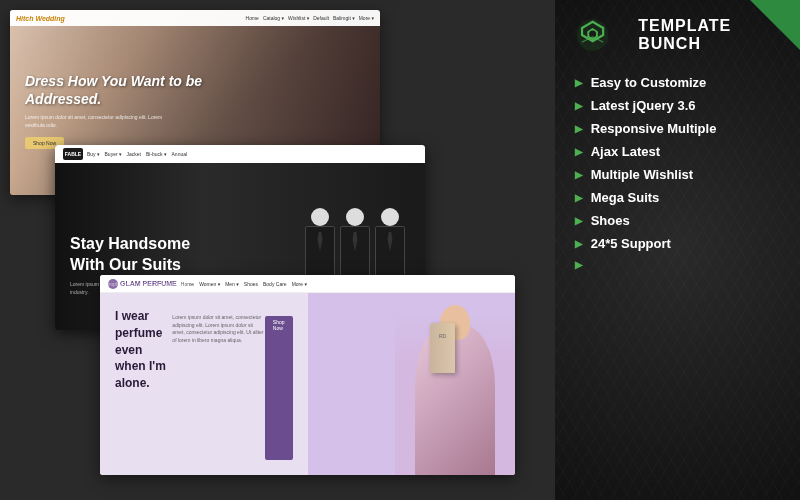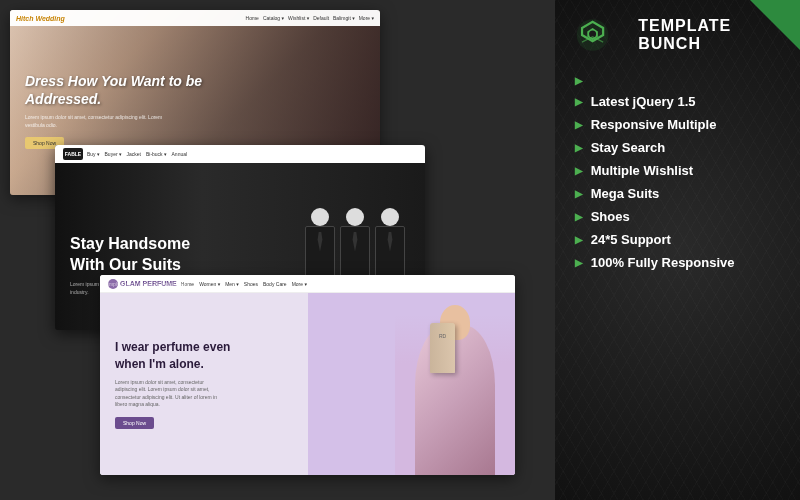--- a/index.html
+++ b/index.html
@@ -257,21 +257,21 @@
       height: 182px;
       display: flex;
       position: relative;
       overflow: hidden;
     }
     .perf-left {
       width: 50%;
       background: #e8e0f0;
       padding: 15px;
       display: flex;
-      flex-direction: column;
+      flex-direction: row;
       justify-content: center;
     }
     .perf-title {
       font-size: 12px;
       color: #2a1a3a;
       font-weight: bold;
       line-height: 1.4;
       max-width: 120px;
     }
     .perf-sub {
@@ -557,48 +557,48 @@
       </svg>
     </div>
     <div class="tb-name">
       <span class="tb-name-text">TEMPLATE BUNCH</span>
     </div>
   </div>
 
   <div class="features-list">
   <div class="feature-item">
         <span class="feature-arrow">▶</span>
-      </div>
-      <div class="feature-item">
-        <span class="feature-arrow">▶</span>
-        <span class="feature-text">Latest jQuery 1.5</span>
+        <span class="feature-text">Easy to Customize</span>
+      </div>
+      <div class="feature-item">
+        <span class="feature-arrow">▶</span>
+        <span class="feature-text">Latest jQuery 3.6</span>
       </div>
       <div class="feature-item">
         <span class="feature-arrow">▶</span>
         <span class="feature-text">Responsive Multiple</span>
       </div>
       <div class="feature-item">
         <span class="feature-arrow">▶</span>
-        <span class="feature-text">Stay Search</span>
+        <span class="feature-text">Ajax Latest</span>
       </div>
       <div class="feature-item">
         <span class="feature-arrow">▶</span>
         <span class="feature-text">Multiple Wishlist</span>
       </div>
       <div class="feature-item">
         <span class="feature-arrow">▶</span>
         <span class="feature-text">Mega Suits</span>
       </div>
       <div class="feature-item">
         <span class="feature-arrow">▶</span>
         <span class="feature-text">Shoes</span>
       </div>
       <div class="feature-item">
         <span class="feature-arrow">▶</span>
         <span class="feature-text">24*5 Support</span>
       </div>
       <div class="feature-item">
         <span class="feature-arrow">▶</span>
-        <span class="feature-text">100% Fully Responsive</span>
       </div>
     </div>
 
 </div>
 
 </body></html>

